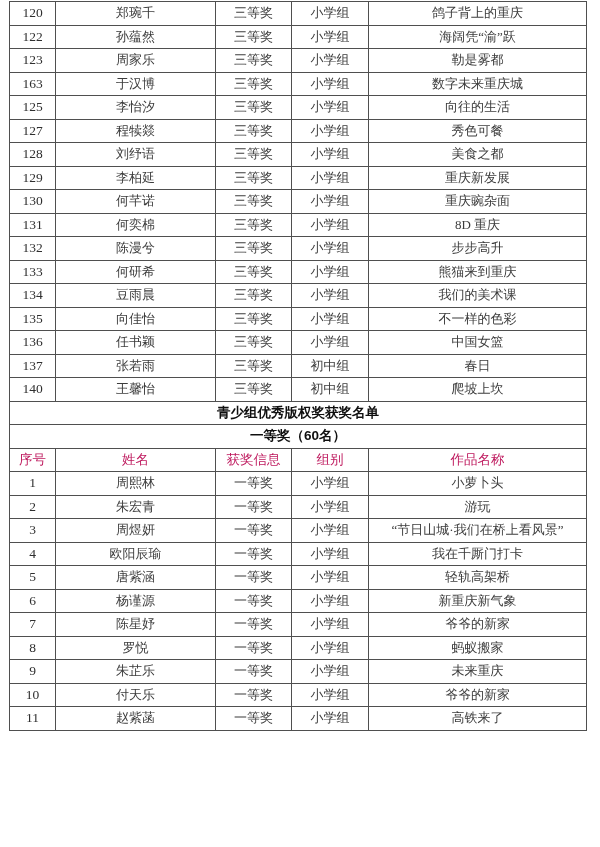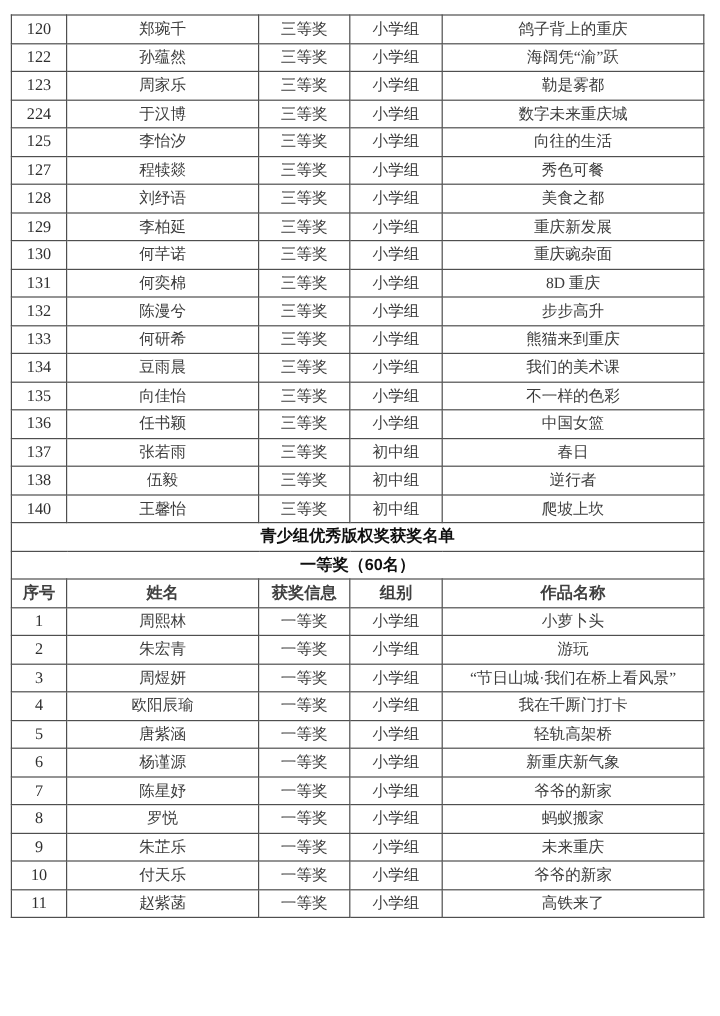--- a/index.html
+++ b/index.html
@@ -11,21 +11,21 @@
     position: relative;
     width: 600px;
     height: 847px;
     background: #ffffff;
     overflow: hidden;
   }
   table.award-table {
     border-collapse: collapse;
     table-layout: fixed;
     margin-left: 9px;
-    margin-top: 12px;
+    margin-top: 1px;
     width: 577px;
   }
   table.award-table td,
   table.award-table th {
     border: 1px solid #4f4f4f;
     height: 22.5px;
     text-align: center;
     vertical-align: middle;
     padding: 0 2px;
     overflow: hidden;
@@ -39,22 +39,22 @@
   }
   .cell-serial {
     font-family: "Liberation Serif", "DejaVu Serif", serif;
     font-size: 13.5px;
     color: #2f2f2f;
     font-weight: normal;
   }
   .cell-head {
     font-family: "Liberation Sans", "DejaVu Sans", sans-serif;
     font-size: 13.5px;
-    color: #404040;
-    font-weight: bold;
+    color: #be185d;
+    font-weight: normal;
   }
   .row-section-title td {
     font-family: Liberation Sans, sans-serif;
     font-size: 13.5px;
     color: #0f0f0f;
     font-weight: bold;
   }
 </style>
 </head>
 <body>
@@ -85,21 +85,21 @@
           <td class="cell-data">海阔凭“渝”跃</td>
         </tr>
         <tr>
           <td class="cell-serial">123</td>
           <td class="cell-data">周家乐</td>
           <td class="cell-data">三等奖</td>
           <td class="cell-data">小学组</td>
           <td class="cell-data">勒是雾都</td>
         </tr>
         <tr>
-          <td class="cell-serial">224</td>
+          <td class="cell-serial">163</td>
           <td class="cell-data">于汉博</td>
           <td class="cell-data">三等奖</td>
           <td class="cell-data">小学组</td>
           <td class="cell-data">数字未来重庆城</td>
         </tr>
         <tr>
           <td class="cell-serial">125</td>
           <td class="cell-data">李怡汐</td>
           <td class="cell-data">三等奖</td>
           <td class="cell-data">小学组</td>
@@ -174,27 +174,20 @@
           <td class="cell-data">三等奖</td>
           <td class="cell-data">小学组</td>
           <td class="cell-data">中国女篮</td>
         </tr>
         <tr>
           <td class="cell-serial">137</td>
           <td class="cell-data">张若雨</td>
           <td class="cell-data">三等奖</td>
           <td class="cell-data">初中组</td>
           <td class="cell-data">春日</td>
-        </tr>
-        <tr>
-          <td class="cell-serial">138</td>
-          <td class="cell-data">伍毅</td>
-          <td class="cell-data">三等奖</td>
-          <td class="cell-data">初中组</td>
-          <td class="cell-data">逆行者</td>
         </tr>
         <tr>
           <td class="cell-serial">140</td>
           <td class="cell-data">王馨怡</td>
           <td class="cell-data">三等奖</td>
           <td class="cell-data">初中组</td>
           <td class="cell-data">爬坡上坎</td>
         </tr>
       </tbody>
 

